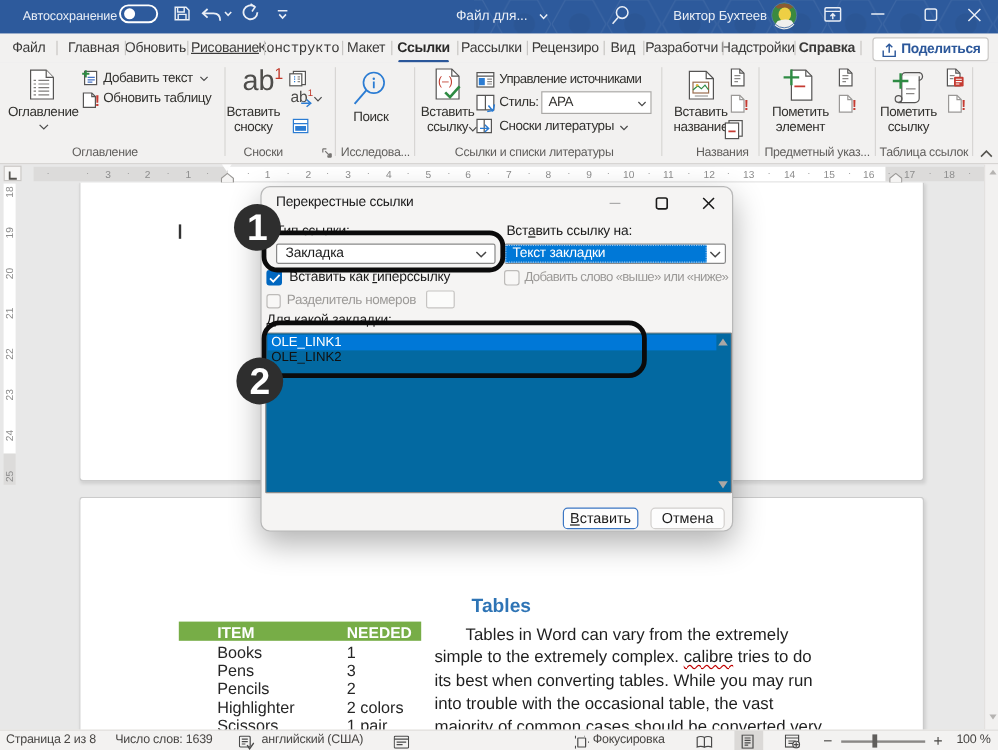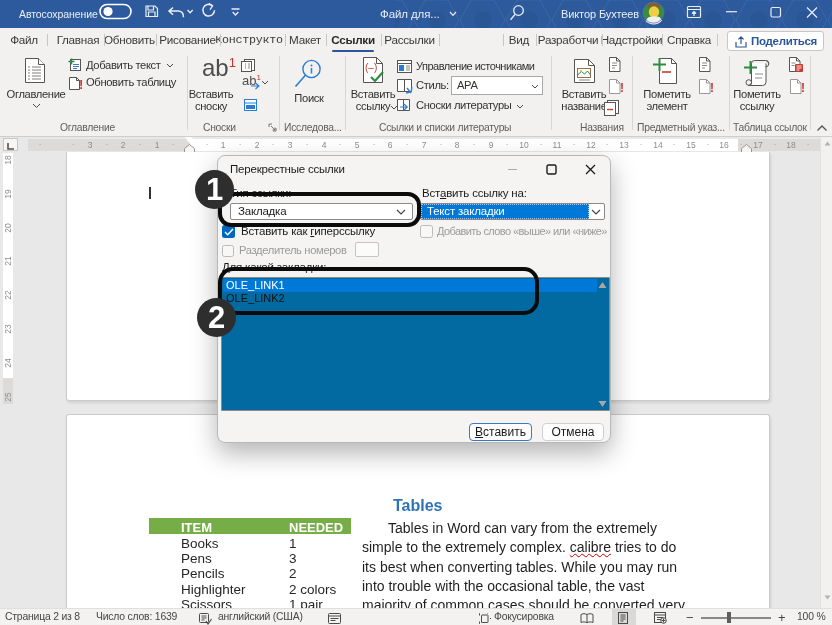--- a/index.html
+++ b/index.html
@@ -101,29 +101,30 @@
   <path d="M807 7.5 l10 10 M817 7.5 l-10 10" stroke="#e9eef6" stroke-width="1.2"></path>
  </svg>
  <span class="abs tbtxt" style="left:19px;top:8px;font-size:10.5px;">Автосохранение</span>
  <span class="abs tbtxt" style="left:380px;top:7.5px;font-size:11.5px;">Файл для...</span>
  <span class="abs tbtxt" style="left:561px;top:7.5px;font-size:11px;">Виктор Бухтеев</span>
 </div>
 <div class="abs" id="tabs">
 <div class="tab" style="left:-36px;width:120px;">Файл</div>
 <div class="tab" style="left:18px;width:120px;">Главная</div>
 <div class="tab" style="left:69.5px;width:120px;">Обновить</div>
-<div class="tab" style="left:127.5px;width:120px;">Рисование</div>
+<div class="tab" style="left:127.5px;width:120px;text-decoration:underline;">Рисование</div>
 <div class="tab" style="left:189px;width:120px;font-family:Liberation Mono, monospace;">Конструкто</div>
 <div class="tab" style="left:245px;width:120px;">Макет</div>
 <div class="tab" id="seltab" style="left:293px;width:120px;">Ссылки</div>
 <div class="tab" style="left:349.5px;width:120px;">Рассылки</div>
+<div class="tab" style="left:411px;width:120px;">Рецензиро</div>
 <div class="tab" style="left:459px;width:120px;">Вид</div>
 <div class="tab" style="left:508px;width:120px;">Разработчи</div>
 <div class="tab" style="left:571.5px;width:120px;">Надстройки</div>
-<div class="tab" style="left:629px;width:120px;">Справка</div>
+<div class="tab" style="left:629px;width:120px;font-weight:bold;">Справка</div>
 <div class="tabsep" style="left:46.5px;"></div>
 <div class="tabsep" style="left:103.5px;"></div>
 <div class="tabsep" style="left:155.5px;"></div>
 <div class="tabsep" style="left:219.5px;"></div>
 <div class="tabsep" style="left:284.5px;"></div>
 <div class="tabsep" style="left:325.5px;"></div>
 <div class="tabsep" style="left:380.5px;"></div>
 <div class="tabsep" style="left:438.5px;"></div>
 <div class="tabsep" style="left:502.5px;"></div>
 <div class="tabsep" style="left:535.5px;"></div>

